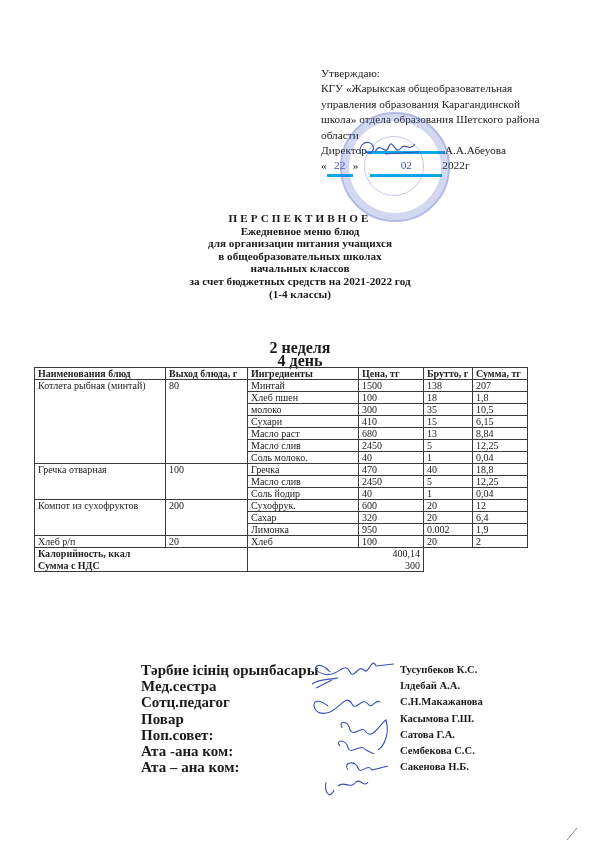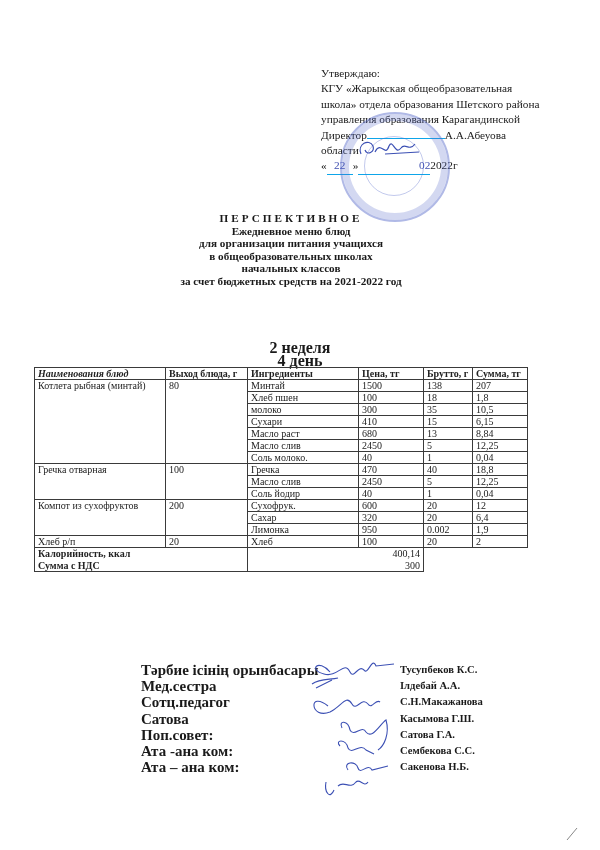--- a/index.html
+++ b/index.html
@@ -6,98 +6,99 @@
     body {
       width: 600px; height: 850px; position: relative; overflow: hidden;
       background: #ffffff; color: #1a1a1a;
       font-family: "Liberation Serif", "DejaVu Serif", serif;
     }
     .approve {
       position: absolute; left: 321px; top: 66px; width: 250px;
       font-size: 11.3px; line-height: 15.4px; color: #1c1c1c;
     }
     .approve div { white-space: nowrap; }
-    .sig-line { display: inline-block; border-bottom: 1px solid #0ea5e9; vertical-align: baseline; }
+    .sig-line { display: inline-block; border-bottom: 3px solid #0ea5e9; vertical-align: baseline; }
     .stamp {
       position: absolute; left: 340px; top: 112px; width: 106px; height: 106px;
       border-radius: 50%; border: 2px solid rgba(80,100,200,0.45);
       box-shadow: inset 0 0 0 5px rgba(255,255,255,0), inset 0 0 0 7px rgba(80,100,200,0.25);
       pointer-events: none;
     }
     .stamp-inner {
       position: absolute; left: 22px; top: 22px; width: 58px; height: 58px; border-radius: 50%;
       border: 1.5px solid rgba(80,100,200,0.35);
     }
     .signature {
       position: absolute; pointer-events: none;
     }
     .title-block {
-      position: absolute; left: 91px; top: 212px; width: 400px; text-align: center;
+      position: absolute; left: 100px; top: 212px; width: 400px; text-align: center;
       font-weight: bold; font-size: 11.2px; line-height: 12.6px;
     }
     .title-main { letter-spacing: 3px; }
     .week-block {
       position: absolute; left: 240px; top: 342px; width: 120px; text-align: center;
       font-weight: bold; font-size: 16px; line-height: 12.5px;
     }
     table.menu {
       position: absolute; left: 34px; top: 367px;
       border-collapse: collapse; font-size: 10px; line-height: 11px;
     }
     table.menu td, table.menu th {
       border: 1px solid #3a3a3a; padding: 0 3px; height: 11px; vertical-align: top;
       font-weight: normal; text-align: left; white-space: nowrap; color: #222;
     }
     table.menu th { font-weight: bold; }
-    .c1 { width: 124px; font-style: italic; } .c2 { width: 75px; } .c3 { width: 104px; }
+    .c1 { width: 124px; } .c2 { width: 75px; } .c3 { width: 104px; }
     .c4 { width: 58px; } .c5 { width: 42px; } .c6 { width: 48px; }
     .summary td { height: 22px; }
     .summary .lbl { font-weight: bold; line-height: 11.5px; }
     .summary .val { text-align: right; line-height: 11.5px; }
     .summary .blank { border: none; }
     .signers {
       position: absolute; left: 141px; top: 662px; font-weight: bold; font-size: 15px; line-height: 16.2px;
     }
     .signer-names {
       position: absolute; left: 400px; top: 662px; font-weight: bold; font-size: 10.6px; line-height: 16.2px;
     }
     .signers div, .signer-names div { white-space: nowrap; }
   </style>
 </head>
 <body>
 
 <div class="approve">
   <div>Утверждаю:</div>
   <div>КГУ «Жарыкская общеобразовательная</div>
+  <div>управления образования Карагандинской</div>
   <div>школа» отдела образования Шетского района</div>
-  <div>управления образования Карагандинской</div>
+  <div>области</div>
   <div>
     <span>Директор</span><span class="sig-line" style="width:78px;"></span><span>А.А.Абеуова</span>
   </div>
-  <div>области</div>
   <div>
-    <span>«</span><span class="sig-line" style="width:26px; text-align:center; color:#4050b0;">22</span><span>»</span><span class="sig-line" style="width:72px; text-align:right; color:#4050b0;">02</span><span>2022г</span>
+    <span>«</span><span class="sig-line" style="width:26px; text-align:center; color:#4050b0;">22</span><span>»</span><span class="sig-line" style="width:72px; text-align:center; color:#4050b0;margin-left:12px;">02</span><span>2022г</span>
   </div>
 </div>
 
 <div class="stamp">
   <div class="stamp-inner"></div>
 </div>
 
 <svg class="signature" style="left:355px; top:136px;" width="70" height="26">
   <path d="M6 18 C 2 8, 14 2, 18 10 C 20 16, 12 20, 10 14 M20 16 C 26 4, 30 22, 34 10 C 38 2, 40 20, 46 12 C 50 6, 54 16, 60 8 M30 18 L 64 16" stroke="#3c50b4" stroke-width="1.2" fill="none"></path>
 </svg>
 
 <div class="title-block">
   <div class="title-main">ПЕРСПЕКТИВНОЕ</div>
   <div>Ежедневное меню блюд</div>
   <div>для организации питания учащихся</div>
   <div>в общеобразовательных школах</div>
   <div>начальных классов</div>
   <div>за счет бюджетных средств на 2021-2022 год</div>
+  <div>(1-4 классы)</div>
 </div>
 
 <div class="week-block">
   <div>2  неделя</div>
   <div>4  день</div>
 </div>
 
 <table class="menu">
   <tbody>
       <tr>
@@ -216,21 +217,21 @@
     </td>
     <td colspan="2" class="blank"></td>
   </tr>
 </tbody>
   </table>
 
 <div class="signers">
   <div>Тәрбие ісінің орынбасары</div>
   <div>Мед.сестра</div>
   <div>Сотц.педагог</div>
-  <div>Сатова</div>
+  <div>Повар</div>
   <div>Поп.совет:</div>
   <div>Ата -ана ком:</div>
   <div>Ата – ана ком:</div>
 </div>
 <div class="signer-names">
   <div>Тусупбеков К.С.</div>
   <div>Ілдебай А.А.</div>
   <div>С.Н.Макажанова</div>
   <div>Касымова Г.Ш.</div>
   <div>Сатова Г.А.</div>

